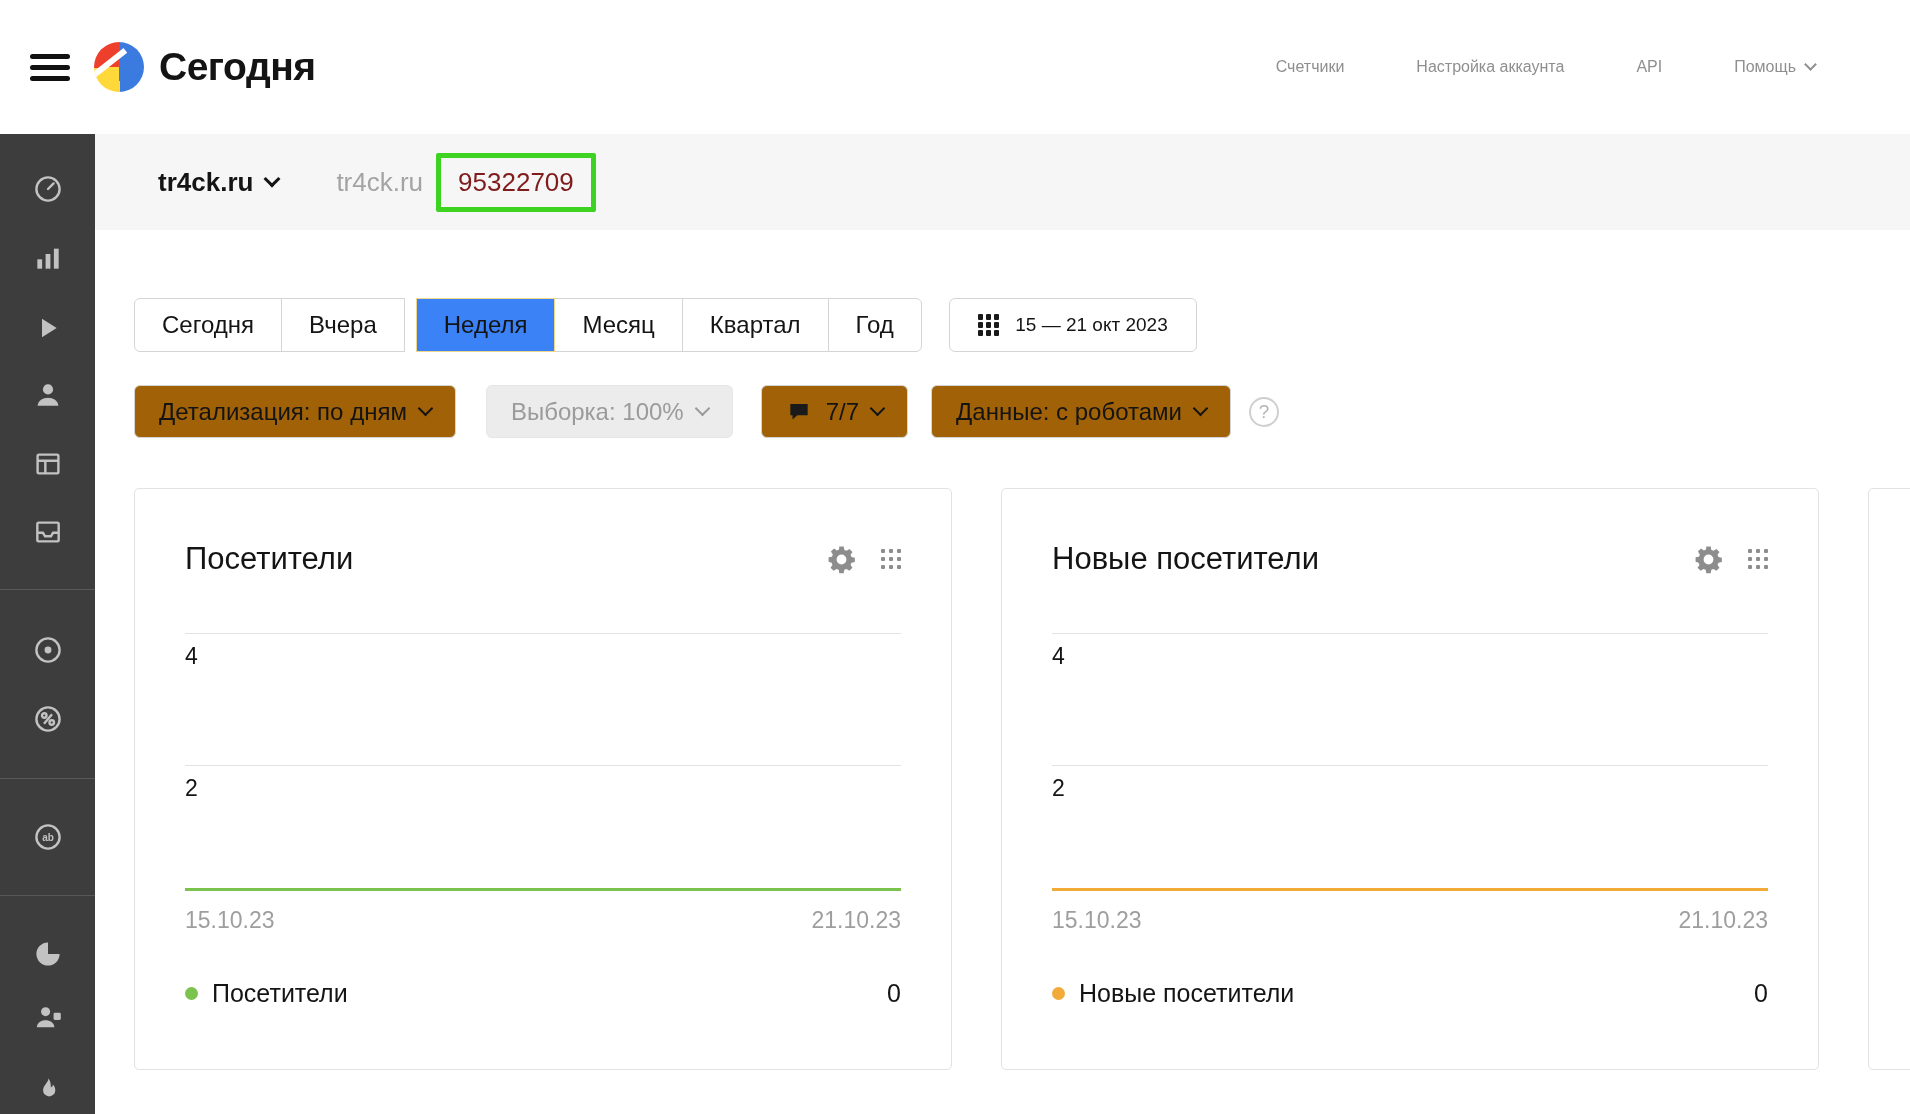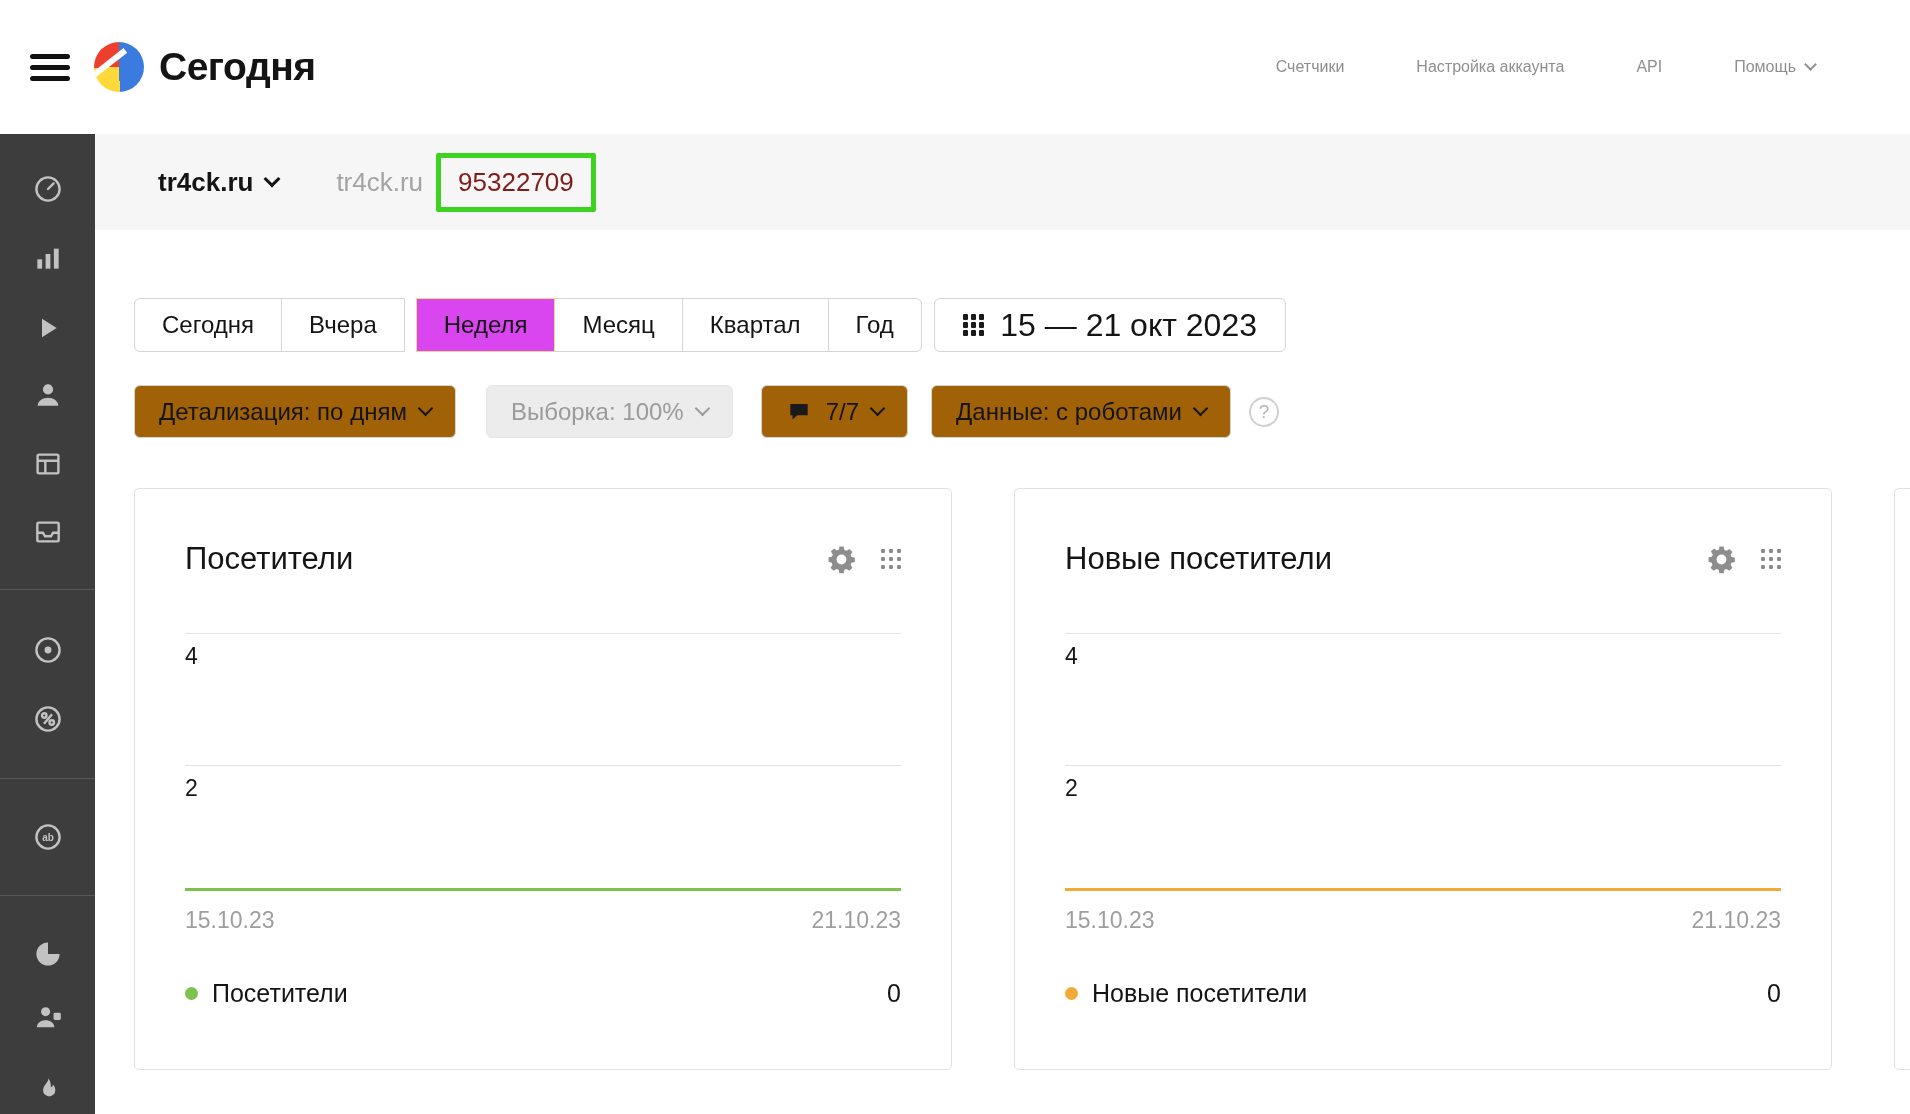--- a/index.html
+++ b/index.html
@@ -65,43 +65,43 @@
   .period-row { margin-top:68px; display:flex; align-items:stretch; height:54px; }
   .seg { display:flex; }
   .seg-btn {
     background:#fff; border:1px solid #d5d5d5; margin-left:-1px; padding:0 27px;
     font-size:24px; display:flex; align-items:center; cursor:pointer; white-space:nowrap;
   }
   .seg-btn:first-child { border-radius:6px 0 0 6px; margin-left:0; }
   .seg-btn:last-child { border-radius:0 6px 6px 0; }
   .seg-btn.selected { background:#ffeaa2; border-color:#efd78a; position:relative; z-index:1; }
   .date-btn {
-    margin-left:12px; background:#fff; border:1px solid #d5d5d5; border-radius:6px;
-    padding:0 28px; display:flex; align-items:center; gap:16px; font-size:32px; cursor:pointer; white-space:nowrap;
+    margin-left:27px; background:#fff; border:1px solid #d5d5d5; border-radius:6px;
+    padding:0 28px; display:flex; align-items:center; gap:16px; font-size:19px; cursor:pointer; white-space:nowrap;
   }
   .grid-icon { display:grid; grid-template-columns:repeat(3,5.5px); grid-auto-rows:5.5px; gap:2.5px; }
   .grid-icon i { background:#1a1a1a; border-radius:1px; }
 
   
   .filter-row { margin-top:33px; display:flex; align-items:center; height:53px; }
   .drop {
     background:#a16207; border:1px solid #d5d5d5; border-radius:6px; height:100%;
     padding:0 24px; font-size:24px; display:flex; align-items:center; cursor:pointer; white-space:nowrap;
   }
   .drop .chev { margin-top:-6px; }
   .drop.disabled { background:#ececec; border-color:#e6e6e6; color:#9b9b9b; }
   .mr30 { margin-right:30px; } .mr28 { margin-right:28px; } .mr23 { margin-right:23px; } .mr18 { margin-right:18px; }
   .bubble-icon { margin-right:14px; display:flex; }
   .help-circle {
     width:30px; height:30px; border-radius:50%; border:2px solid #cfcfcf; color:#b3b3b3;
     font-size:19px; display:flex; align-items:center; justify-content:center; cursor:pointer;
   }
 
   
-  .cards-row { margin-top:50px; display:flex; gap:62px; height:582px; }
+  .cards-row { margin-top:50px; display:flex; gap:49px; height:582px; }
   .card {
     width:818px; flex:none; background:#fff; border:1.5px solid #e2e2e2; border-radius:5px;
     padding:0 50px; position:relative;
   }
   .card.partial { width:420px; padding:0; }
   .card-head { margin-top:52px; display:flex; align-items:center; }
   .card-title { font-size:31px; font-weight:500; color:#141414; }
   .card-tools { margin-left:auto; display:flex; align-items:center; gap:24px; }
   .gear { display:flex; cursor:pointer; }
   .drag-handle { display:grid; grid-template-columns:repeat(3,4.5px); grid-auto-rows:4.5px; gap:3.5px; cursor:grab; }
@@ -250,21 +250,21 @@
   <div class="content">
 
     <div class="period-row">
       <div class="seg">
         <div class="seg-btn">
             <span>Сегодня</span>
           </div>
         <div class="seg-btn">
             <span>Вчера</span>
           </div>
-        <div class="seg-btn selected" style="background: #d946ef; margin-left: 11px;">
+        <div class="seg-btn selected" style="background: #3b82f6; margin-left: 11px;">
             <span>Неделя</span>
           </div>
         <div class="seg-btn">
             <span>Месяц</span>
           </div>
         <div class="seg-btn">
             <span>Квартал</span>
           </div>
         <div class="seg-btn">
             <span>Год</span>

